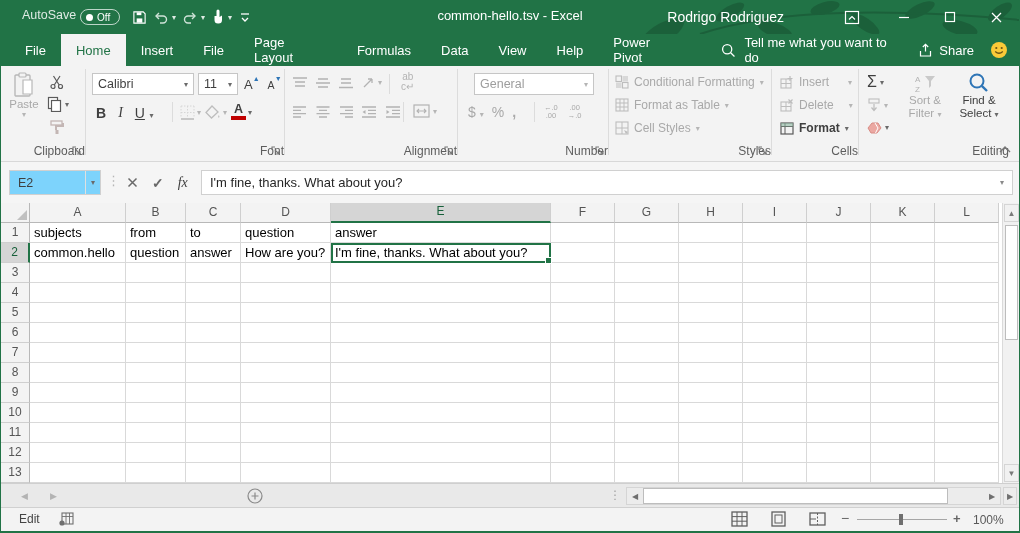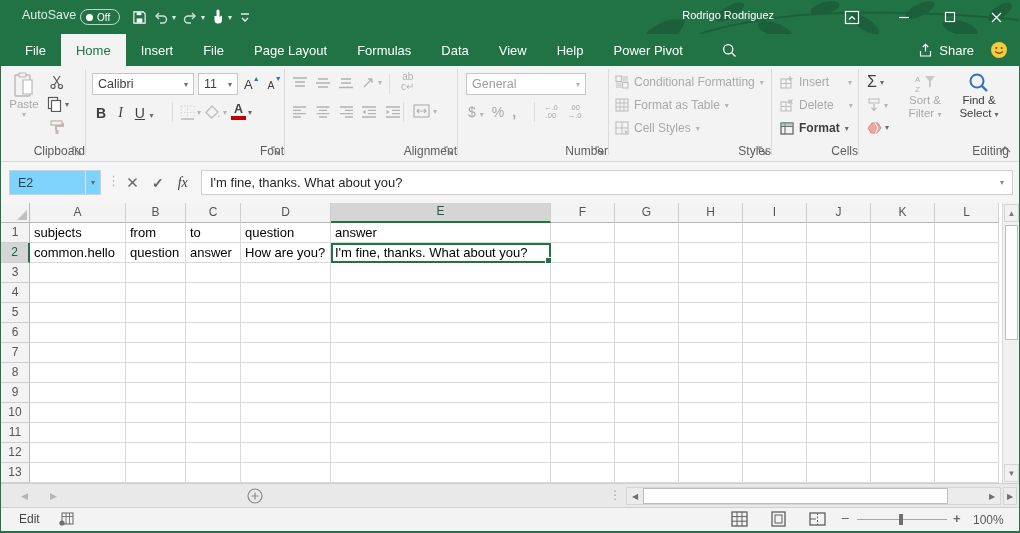--- a/index.html
+++ b/index.html
@@ -12,21 +12,21 @@
   .titlebar{ position:absolute; left:-1px; top:0; width:1020px; height:34px; background:#217346; color:#fff; }
   .decor{ position:absolute; top:0; right:0; pointer-events:none; }
   .autosave{ position:absolute; left:22px; top:8px; font-size:12.5px; color:rgba(255,255,255,.85); }
   .as-pill{ position:absolute; left:80px; top:9px; width:40px; height:16px; border:1px solid rgba(255,255,255,.7);
             border-radius:9px; display:flex; align-items:center; gap:4px; padding:0 5px; }
   .as-dot{ width:7px; height:7px; border-radius:50%; background:#fff; }
   .as-off{ font-size:10px; color:#fff; }
   .qat{ position:absolute; left:132px; top:6px; display:flex; align-items:center; gap:6px; height:22px; }
   .qat .dd{ font-size:8px; color:rgba(255,255,255,.85); margin-left:-3px; }
   .tb-title{ position:absolute; left:0; right:0; top:8px; text-align:center; font-size:13px; color:#fff; }
-  .tb-user{ position:absolute; right:246px; top:9px; font-size:11px; color:#fff; }
+  .tb-user{ position:absolute; right:236px; top:9px; font-size:14px; color:#fff; }
   .winbtn{ position:absolute; top:0; width:40px; height:34px; display:flex; align-items:center; justify-content:center; }
 
   
   .tabrow{ position:absolute; left:-1px; top:34px; width:1020px; height:32px; background:#217346;
            display:flex; align-items:stretch; color:#fff; font-size:13px; }
   .rtab{ display:flex; align-items:center; padding:0 15px; cursor:default; }
   .rtab.active{ background:#f3f3f3; color:#217346; }
   .tellme{ display:flex; align-items:center; gap:8px; margin-left:18px; padding:0 6px; }
   .sharebox{ display:flex; align-items:center; gap:6px; margin-left:auto; padding:0 8px; }
   .smiley-wrap{ display:flex; align-items:center; padding:0 12px 0 8px; }
@@ -168,20 +168,21 @@
         <span class="dd">▾</span>
       <svg width="14" height="16" viewBox="0 0 14 16">
         <path d="M5.5 2 a1.5 1.5 0 0 1 3 0 v6 l2.5 -1.5 v4.5 a3.5 3.5 0 0 1 -3.5 3.5 h-0.5 a3.5 3.5 0 0 1 -3.5 -3.5 v-4 h2z" fill="#fff"></path>
       </svg>
         <span class="dd">▾</span>
       <svg width="14" height="14" viewBox="0 0 14 14">
         <path d="M3 4 h8" stroke="#fff" stroke-width="1.3"></path>
           <path d="M4 8 l3 3 3-3" fill="none" stroke="#fff" stroke-width="1.3"></path>
       </svg>
     </div>
+    <div class="tb-title">common-hello.tsv  -  Excel</div>
     <span class="tb-user">Rodrigo Rodriguez</span>
     <div class="winbtn" style="right:148px;">
       <svg width="16" height="15" viewBox="0 0 16 15">
         <rect x="1.5" y="1.5" width="13" height="12" fill="none" stroke="#fff" stroke-width="1.2"></rect>
         <path d="M5 9.5 L8 6.5 L11 9.5" fill="none" stroke="#fff" stroke-width="1.2"></path>
       </svg>
     </div>
     <div class="winbtn" style="right:96px;">
       <svg width="12" height="12" viewBox="0 0 12 12">
         <path d="M1 6.5 h10" stroke="#fff" stroke-width="1.2"></path>
@@ -208,20 +209,21 @@
     <div class="rtab">Formulas</div>
     <div class="rtab">Data</div>
     <div class="rtab">View</div>
     <div class="rtab">Help</div>
     <div class="rtab">Power Pivot</div>
     <div class="tellme">
       <svg width="15" height="15" viewBox="0 0 15 15">
         <circle cx="6.2" cy="6.2" r="4.6" fill="none" stroke="#fff" stroke-width="1.3"></circle>
         <path d="M9.7 9.7 L13.5 13.5" stroke="#fff" stroke-width="1.3"></path>
         </svg>
+      <span>Tell me what you want to do</span>
     </div>
     <div class="sharebox">
       <svg width="15" height="15" viewBox="0 0 15 15">
         <path d="M7.5 1.5 v7" stroke="#fff" stroke-width="1.2" fill="none"></path>
         <path d="M4.8 4 L7.5 1.3 L10.2 4" stroke="#fff" stroke-width="1.2" fill="none"></path>
         <path d="M2.5 8 v5 h10 v-5" stroke="#fff" stroke-width="1.2" fill="none"></path>
         </svg>
       <span>Share</span>
     </div>
     <div class="smiley-wrap">
@@ -373,21 +375,21 @@
         <span class="dd dis">▾</span>
       </div>
       <span class="glabel">Alignment</span>
       <svg class="launcher" width="10" height="10" viewBox="0 0 10 10">
         <path d="M1 4 V1 h3 M4 4 l4 4 M8 5 v3 h-3" fill="none" stroke="#767676" stroke-width="1.1"></path>
         </svg>
     </div>
     <div class="gsep"></div>
 
     <div class="grp" style="width:150px">
-      <div class="combo" style="left:8px;top:7px;width:120px;color:#9d9d9d;">
+      <div class="combo" style="left:16px;top:7px;width:120px;color:#9d9d9d;">
         <span>General</span>
         <span class="dd dis">▾</span>
       </div>
       <div class="rowicons" style="left:10px;top:38px;gap:8px;color:#a9a9a9;font-size:14px;">
         <span><span class="dis">$</span> <span class="dd dis">▾</span></span>
         <span class="dis">%</span>
         <span class="dis" style="font-weight:bold">,</span>
       </div>
       <div style="position:absolute;left:76px;top:36px;width:1px;height:20px;background:#dcdcdc;"></div>
       <div class="rowicons" style="left:86px;top:38px;gap:10px;">

